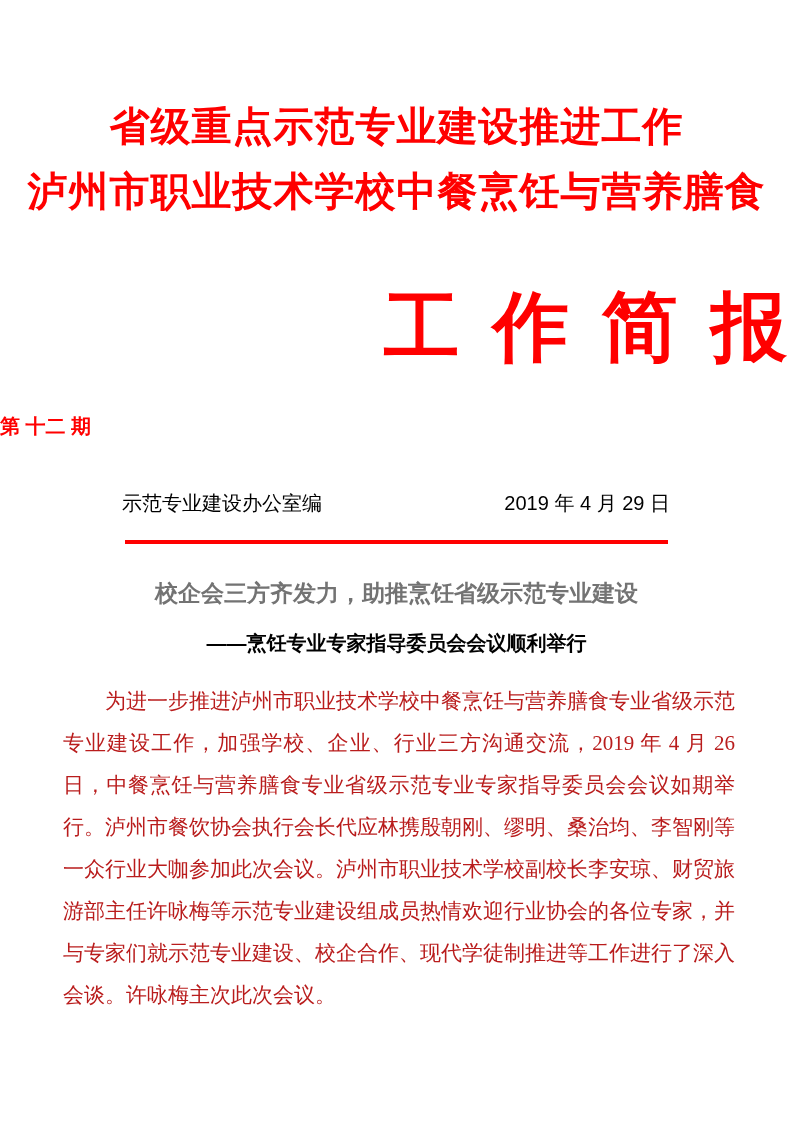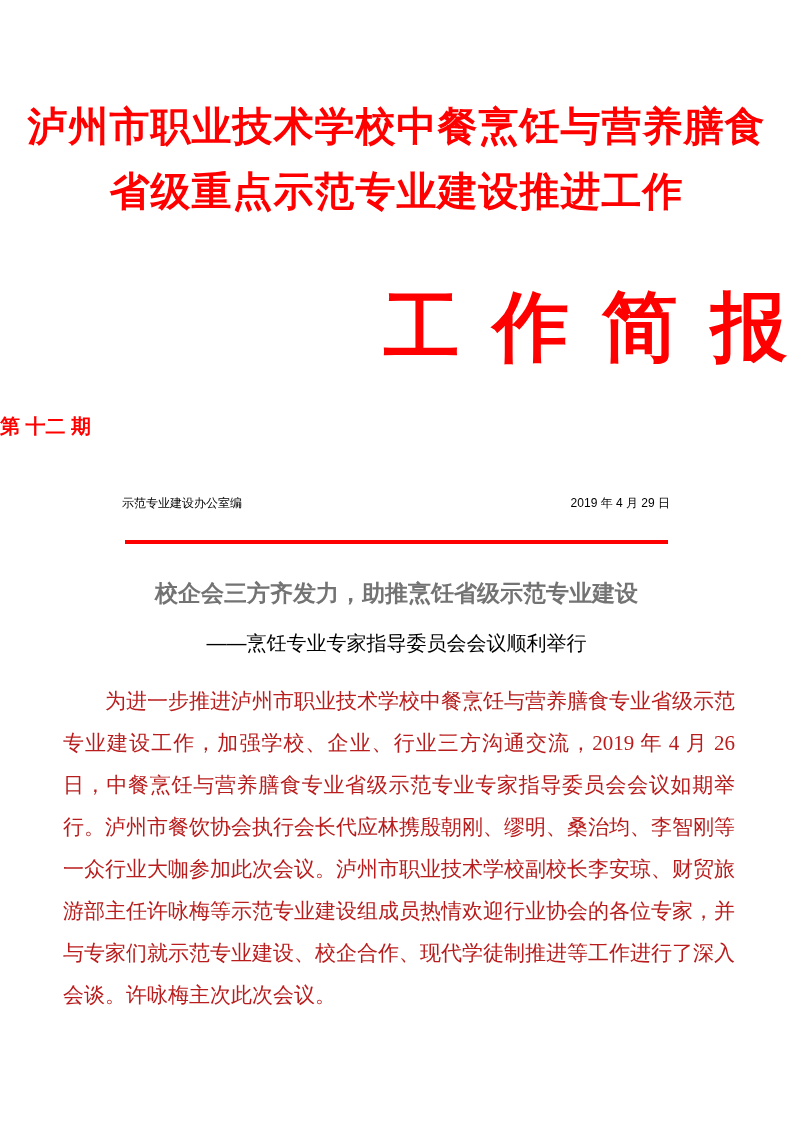--- a/index.html
+++ b/index.html
@@ -53,21 +53,21 @@
     line-height: 28px;
   }
   .byline {
     position: absolute;
     top: 488px;
     left: 122px;
     right: 123px;
     display: flex;
     justify-content: space-between;
     align-items: baseline;
-    font-size: 12px;
+    font-size: 20px;
     line-height: 30px;
     color: #000000;
   }
   .rule {
     position: absolute;
     top: 540px;
     left: 125px;
     width: 543px;
     height: 4px;
     background: #ff0000;
@@ -82,21 +82,21 @@
     font-size: 23px;
     line-height: 34px;
     color: #737373;
   }
   .head2 {
     position: absolute;
     top: 628px;
     left: 0;
     width: 793px;
     text-align: center;
-    font-weight: normal;
+    font-weight: bold;
     font-size: 20px;
     line-height: 30px;
     color: #000000;
   }
   .body-text {
     position: absolute;
     top: 680px;
     left: 63px;
     right: 58px;
     font-family: "Liberation Serif", serif;
@@ -106,22 +106,22 @@
     text-indent: 2em;
     color: #b91c1c;
   }
 </style>
 </head>
 <body>
 
 <div class="page">
 
   <div class="doc-title">
+    <div>省级重点示范专业建设推进工作</div>
     <div>泸州市职业技术学校中餐烹饪与营养膳食</div>
-    <div>省级重点示范专业建设推进工作</div>
   </div>
 
   <div class="masthead">工 作 简 报</div>
 
   <div class="issue">第 十二 期</div>
 
   <div class="byline">
     <span>示范专业建设办公室编</span>
     <span>2019 年 4 月 29 日</span>
   </div>

